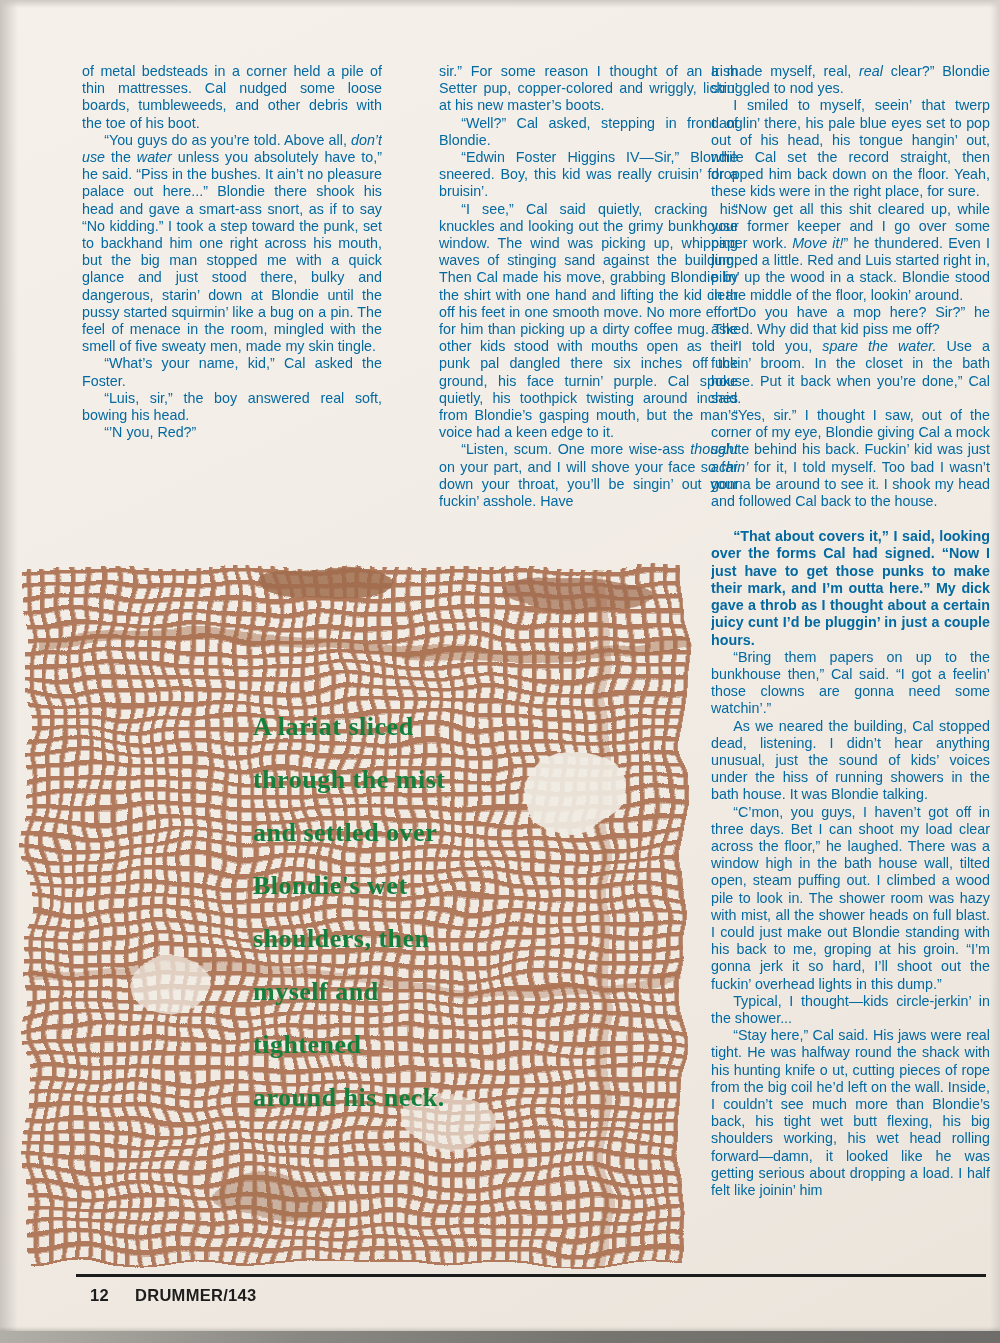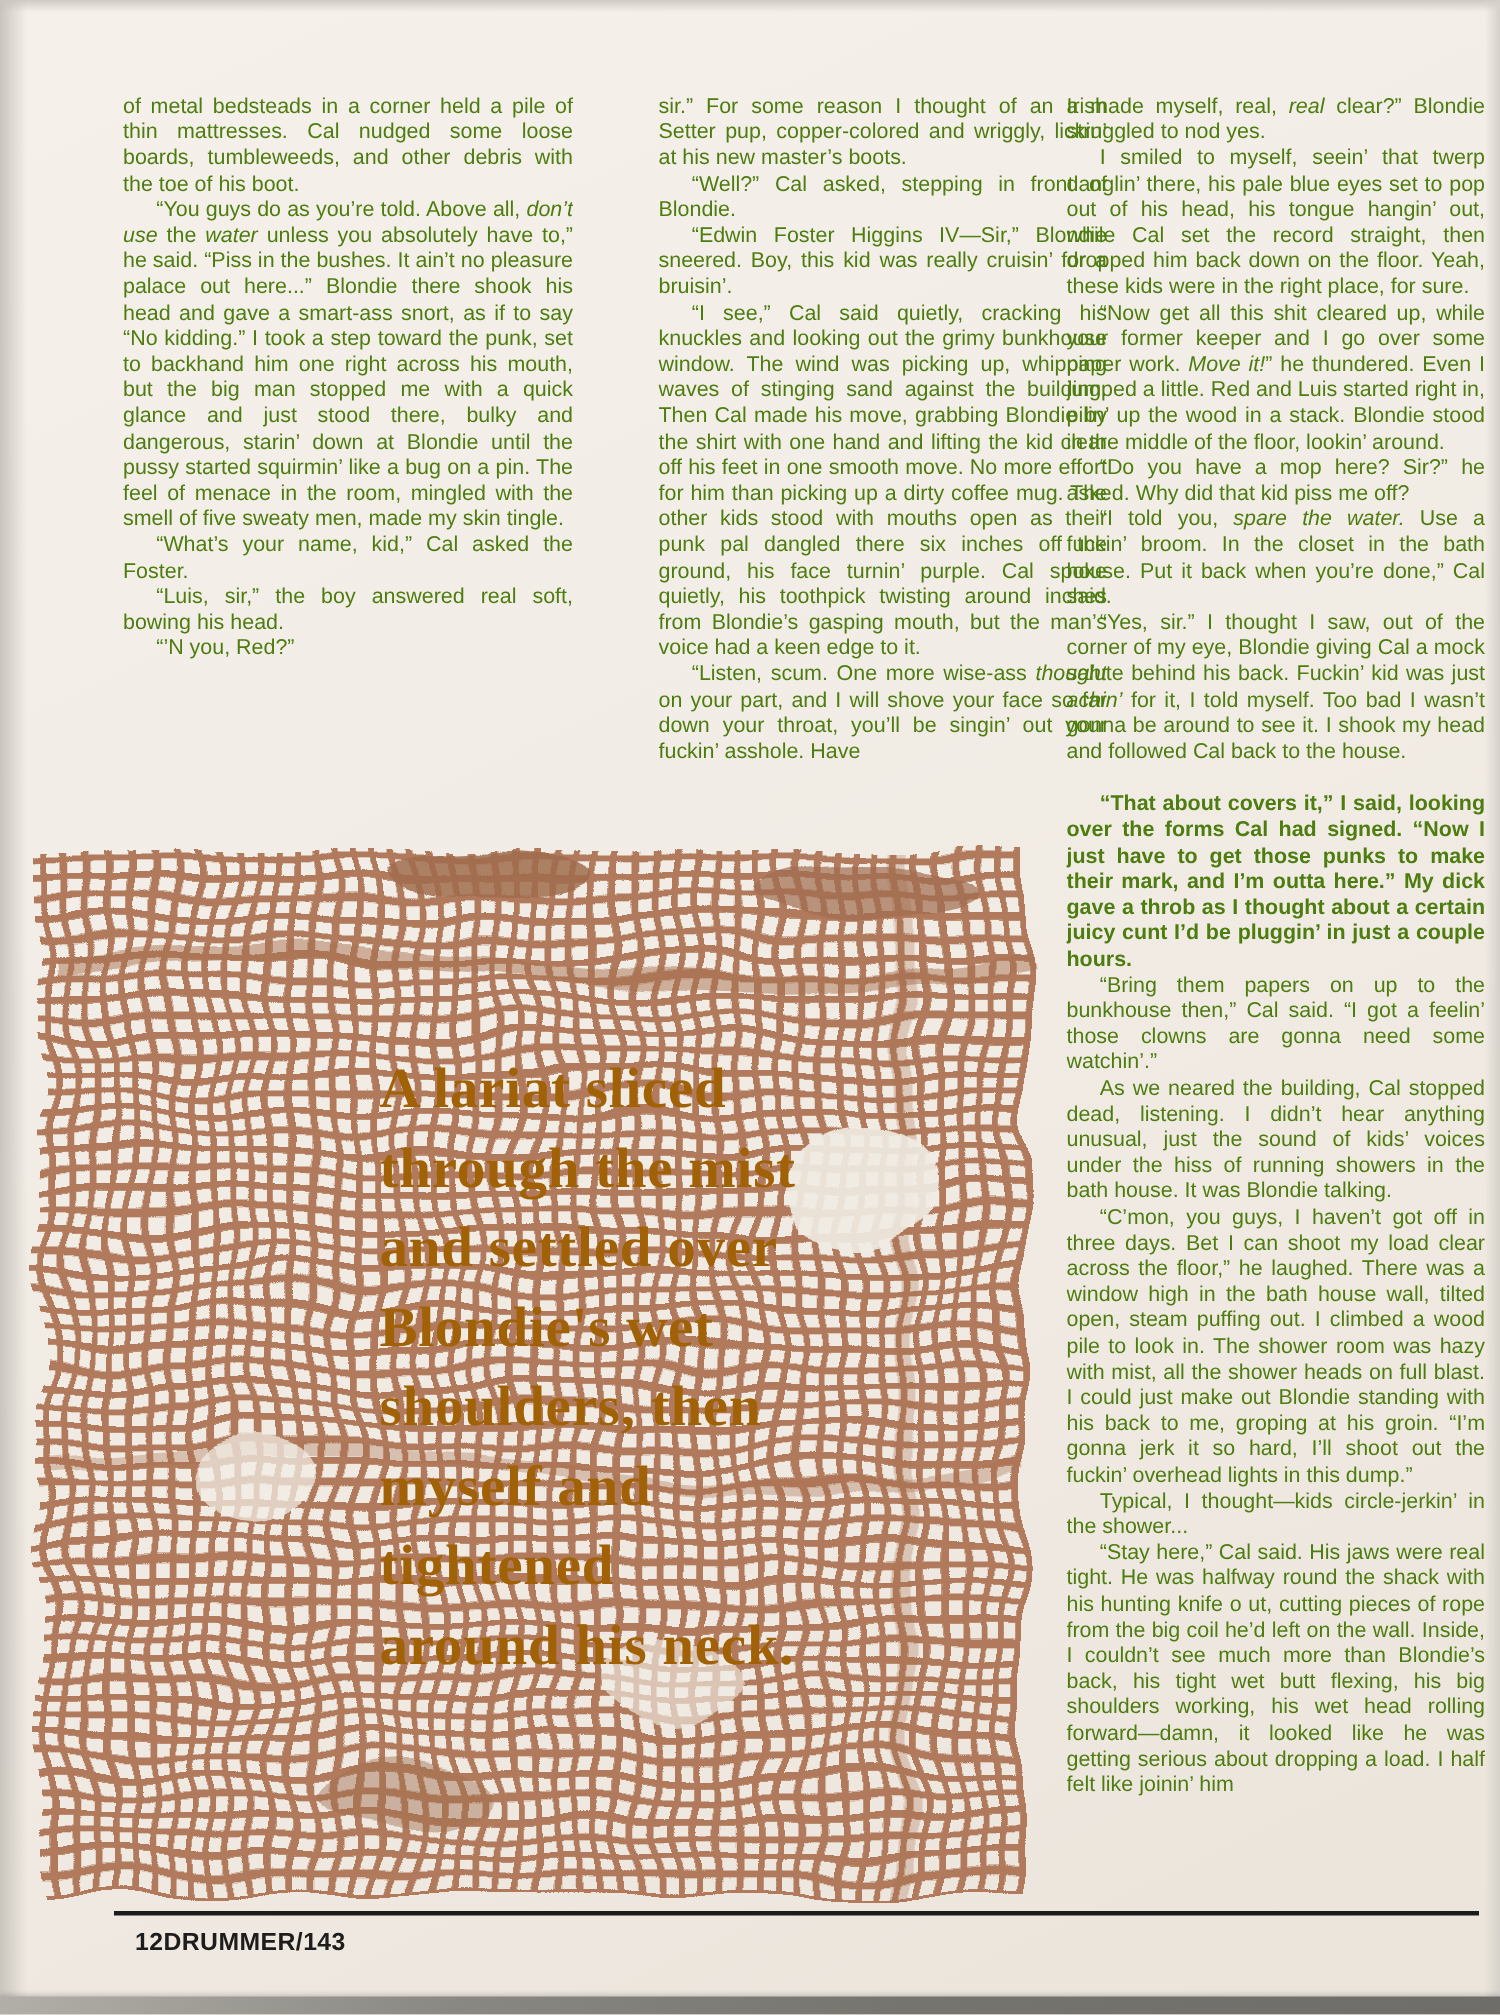--- a/index.html
+++ b/index.html
@@ -26,21 +26,21 @@
     position:absolute; right:0; top:0; width:10px; height:100%;
     background:linear-gradient(270deg,#d5d0c9, rgba(255,255,255,0));
   }
   .bottom-edge {
     position:absolute; left:0; top:1331px; width:100%; height:12px;
     background:linear-gradient(90deg,#b2afa8 0%, #8a8883 30%, #75746f 60%, #6e6d69 100%);
     box-shadow:0 -2px 3px rgba(0,0,0,0.15);
   }
   .column {
     position:absolute;
-    color:#4d7c0f;
+    color:#0369a1;
     font-size:14.3px;
     line-height:17.2px;
     text-align:justify;
     overflow:hidden;
     z-index:1;
   }
   #col1 { left:82px;  top:63px; width:300px; height:497px; }
   #col2 { left:391px; top:63px; width:299px; height:506px;margin-left:48px; }
   #col3 { left:711px; top:63px; width:279px; height:1212px; }
   .para.indent { text-indent:1.55em; }
@@ -48,32 +48,32 @@
   .para em { }
   .burlap {
     position:absolute; left:18px; top:558px; width:676px; height:714px;
     z-index:2;
   }
   .pull-quote {
     position:absolute; left:253px; top:700px; width:330px;
     z-index:3;
     font-family:"Liberation Serif", serif;
     font-weight:bold;
-    font-size:38px;
+    font-size:26px;
     line-height:53px;
-    color:#a16207;
+    color:#15803d;
     letter-spacing:0.5px;
   }
   .footer-rule {
     position:absolute; left:76px; top:1274px; width:910px; height:3px;
     background:#1c1c1c; z-index:4;
   }
   .footer {
     position:absolute; left:90px; top:1286px; z-index:4;
-    display:flex; 
+    display:flex; gap:26px;
     font-weight:bold; font-size:16.5px; color:#1d1d1d; letter-spacing:0.3px;
   }
 </style>
 </head>
 <body>
 
 <div class="page"></div>
 <div class="top-edge"></div>
 
 <div class="burlap">

